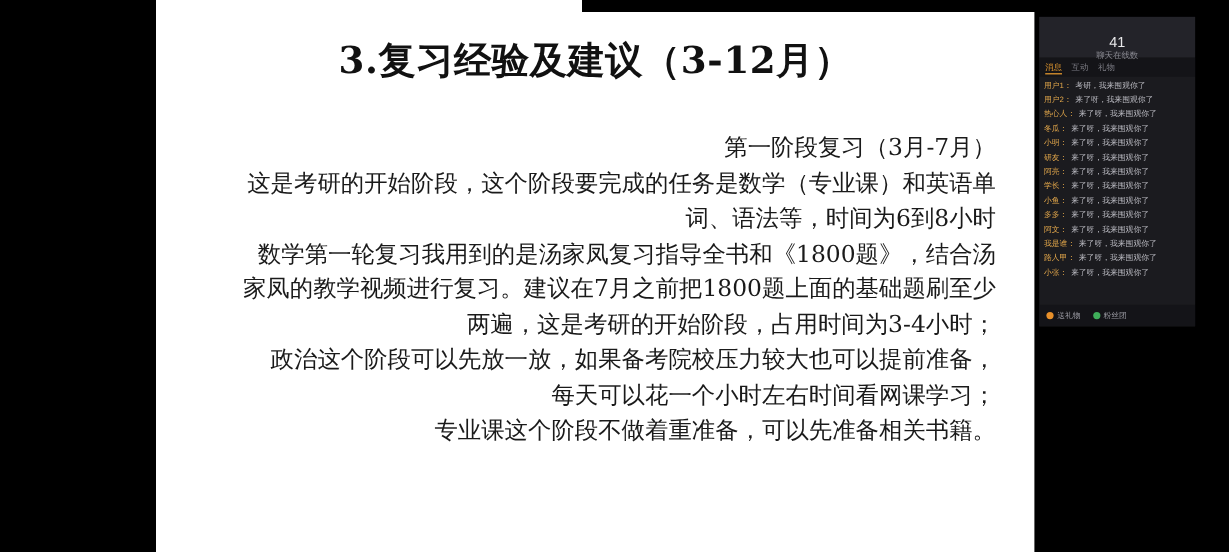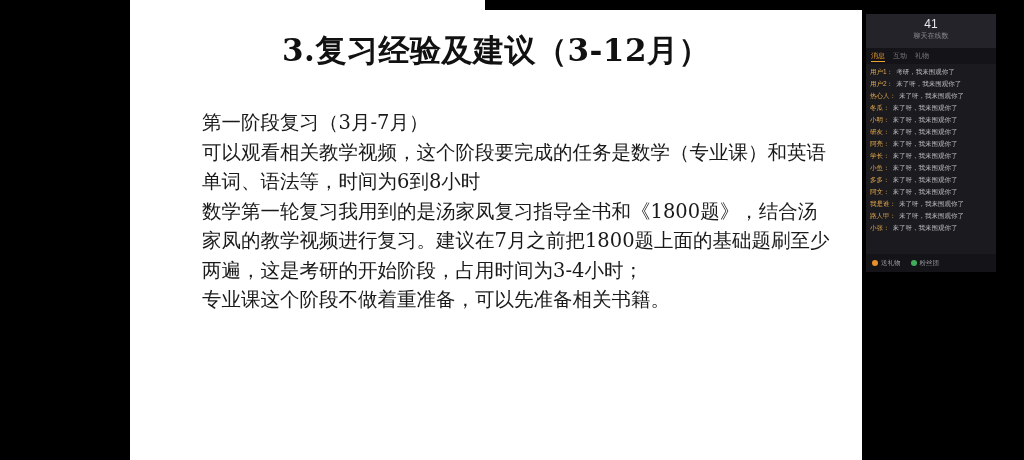--- a/index.html
+++ b/index.html
@@ -55,36 +55,37 @@
     top: 108px;
     width: 628px;
     color: #1a1a1a;
     font-size: 19.5px;
     line-height: 29.5px;
     font-family: "DejaVu Serif", serif;
   }
   .body-text p {
     margin: 0;
     white-space: pre-wrap;
+    text-align: right;
   }
   
   .chat-panel {
     position: absolute;
     left: 866px;
     top: 14px;
     width: 130px;
     height: 258px;
     background: #1b1b1f;
     overflow: hidden;
   }
   .chat-head {
     height: 34px;
     background: #232329;
     text-align: center;
-    padding-top: 4px;
+    padding-top: 15px;
     box-sizing: border-box;
   }
   .chat-count {
     color: #e8e8ea;
     font-size: 12px;
     font-family: "Liberation Sans", sans-serif;
     line-height: 13px;
   }
   .chat-sub {
     color: #8a8a92;
@@ -170,22 +171,23 @@
 <div class="stage">
 
   <div class="slide">
 
     <div class="top-bar"></div>
 
     <div class="slide-title">3.复习经验及建议（3-12月）</div>
 
     <div class="body-text">
       <p>第一阶段复习（3月-7月）</p>
-      <p>可以观看相关教学视频，这个阶段要完成的任务是数学（专业课）和英语单词、语法等，时间为6到8小时</p>
+      <p>这是考研的开始阶段，这个阶段要完成的任务是数学（专业课）和英语单词、语法等，时间为6到8小时</p>
       <p>数学第一轮复习我用到的是汤家凤复习指导全书和《1800题》，结合汤家凤的教学视频进行复习。建议在7月之前把1800题上面的基础题刷至少两遍，这是考研的开始阶段，占用时间为3-4小时；</p>
+      <p> 政治这个阶段可以先放一放，如果备考院校压力较大也可以提前准备，每天可以花一个小时左右时间看网课学习；</p>
       <p>专业课这个阶段不做着重准备，可以先准备相关书籍。</p>
     </div>
 
   </div>
 
   <div class="chat-panel">
     <div class="chat-head">
       <div class="chat-count">41</div>
       <div class="chat-sub">聊天在线数</div>
     </div>

